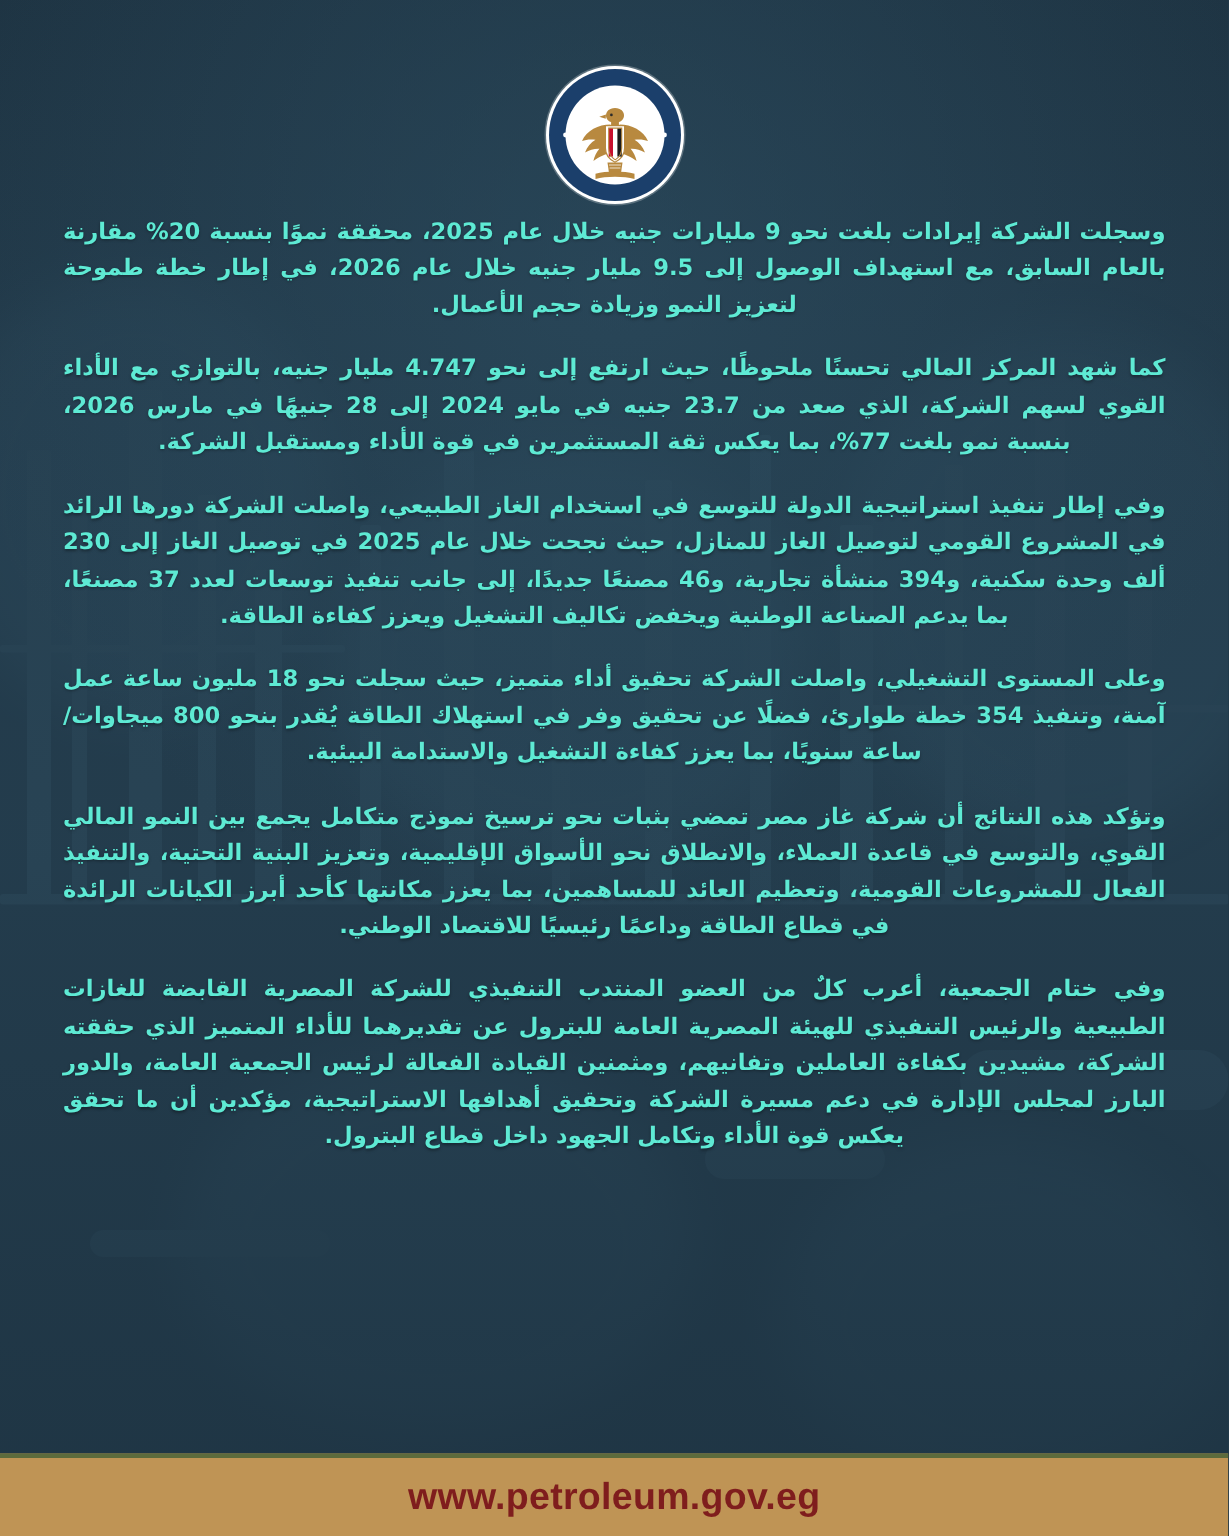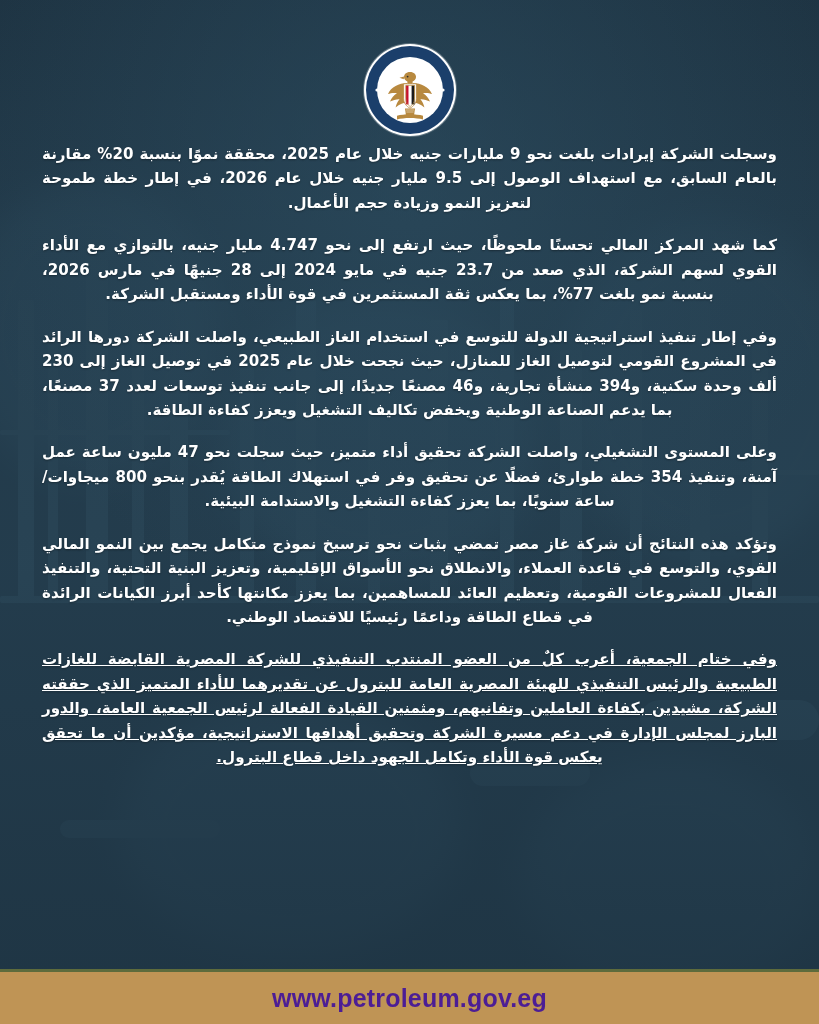--- a/index.html
+++ b/index.html
@@ -92,49 +92,49 @@
 
   
   .content {
     position: absolute;
     top: 142px;
     left: 42px;
     right: 42px;
     bottom: 80px;
   }
   .para {
-    color: #ffffff;
+    color: #5eead4;
     font-size: 15.1px;
     line-height: 1.62;
     text-align: justify;
     text-align-last: center;
     letter-spacing: 0.1px;
     margin: 0 0 18px 0;
     font-weight: 700;
     text-shadow: 0 1px 2px rgba(0,0,0,0.35);
     direction: rtl;
     unicode-bidi: isolate;
   }
-  .para:last-child { margin-bottom: 0; text-decoration: underline; }
+  .para:last-child { margin-bottom: 0; }
 
   
   .footer {
     position: absolute;
     left: 0;
     right: 0;
     bottom: 0;
     height: 52px;
     background: #bf9455;
     border-top: 3px solid #5d6b3c;
     display: flex;
     align-items: center;
     justify-content: center;
   }
   .footer-url {
-    color: #4c1d95;
+    color: #7f1d1d;
     font-family: "Liberation Sans", sans-serif;
     font-size: 25px;
     font-weight: 700;
     letter-spacing: 0.2px;
     direction: ltr;
     unicode-bidi: isolate;
   }
 </style>
 </head>
 <body>
@@ -214,21 +214,21 @@
           <path d="M -13,23.8 C -6,21.8 6,21.8 13,23.8 L 13,27.4 C 6,25.4 -6,25.4 -13,27.4 Z" fill="#b8893f"></path>
         </g>
       </svg>
     </div>
   </div>
 
   <div class="content">
     <p class="para">وسجلت الشركة إيرادات بلغت نحو 9 مليارات جنيه خلال عام 2025، محققة نموًا بنسبة 20% مقارنة بالعام السابق، مع استهداف الوصول إلى 9.5 مليار جنيه خلال عام 2026، في إطار خطة طموحة لتعزيز النمو وزيادة حجم الأعمال.</p>
     <p class="para">كما شهد المركز المالي تحسنًا ملحوظًا، حيث ارتفع إلى نحو 4.747 مليار جنيه، بالتوازي مع الأداء القوي لسهم الشركة، الذي صعد من 23.7 جنيه في مايو 2024 إلى 28 جنيهًا في مارس 2026، بنسبة نمو بلغت 77%، بما يعكس ثقة المستثمرين في قوة الأداء ومستقبل الشركة.</p>
     <p class="para">وفي إطار تنفيذ استراتيجية الدولة للتوسع في استخدام الغاز الطبيعي، واصلت الشركة دورها الرائد في المشروع القومي لتوصيل الغاز للمنازل، حيث نجحت خلال عام 2025 في توصيل الغاز إلى 230 ألف وحدة سكنية، و394 منشأة تجارية، و46 مصنعًا جديدًا، إلى جانب تنفيذ توسعات لعدد 37 مصنعًا، بما يدعم الصناعة الوطنية ويخفض تكاليف التشغيل ويعزز كفاءة الطاقة.</p>
-    <p class="para">وعلى المستوى التشغيلي، واصلت الشركة تحقيق أداء متميز، حيث سجلت نحو 47 مليون ساعة عمل آمنة، وتنفيذ 354 خطة طوارئ، فضلًا عن تحقيق وفر في استهلاك الطاقة يُقدر بنحو 800 ميجاوات/ساعة سنويًا، بما يعزز كفاءة التشغيل والاستدامة البيئية.</p>
+    <p class="para">وعلى المستوى التشغيلي، واصلت الشركة تحقيق أداء متميز، حيث سجلت نحو 18 مليون ساعة عمل آمنة، وتنفيذ 354 خطة طوارئ، فضلًا عن تحقيق وفر في استهلاك الطاقة يُقدر بنحو 800 ميجاوات/ساعة سنويًا، بما يعزز كفاءة التشغيل والاستدامة البيئية.</p>
     <p class="para">وتؤكد هذه النتائج أن شركة غاز مصر تمضي بثبات نحو ترسيخ نموذج متكامل يجمع بين النمو المالي القوي، والتوسع في قاعدة العملاء، والانطلاق نحو الأسواق الإقليمية، وتعزيز البنية التحتية، والتنفيذ الفعال للمشروعات القومية، وتعظيم العائد للمساهمين، بما يعزز مكانتها كأحد أبرز الكيانات الرائدة في قطاع الطاقة وداعمًا رئيسيًا للاقتصاد الوطني.</p>
     <p class="para">وفي ختام الجمعية، أعرب كلٌ من العضو المنتدب التنفيذي للشركة المصرية القابضة للغازات الطبيعية والرئيس التنفيذي للهيئة المصرية العامة للبترول عن تقديرهما للأداء المتميز الذي حققته الشركة، مشيدين بكفاءة العاملين وتفانيهم، ومثمنين القيادة الفعالة لرئيس الجمعية العامة، والدور البارز لمجلس الإدارة في دعم مسيرة الشركة وتحقيق أهدافها الاستراتيجية، مؤكدين أن ما تحقق يعكس قوة الأداء وتكامل الجهود داخل قطاع البترول.</p>
   </div>
 
   <div class="footer">
     <span class="footer-url">www.petroleum.gov.eg</span>
   </div>
 
 </div>
 

